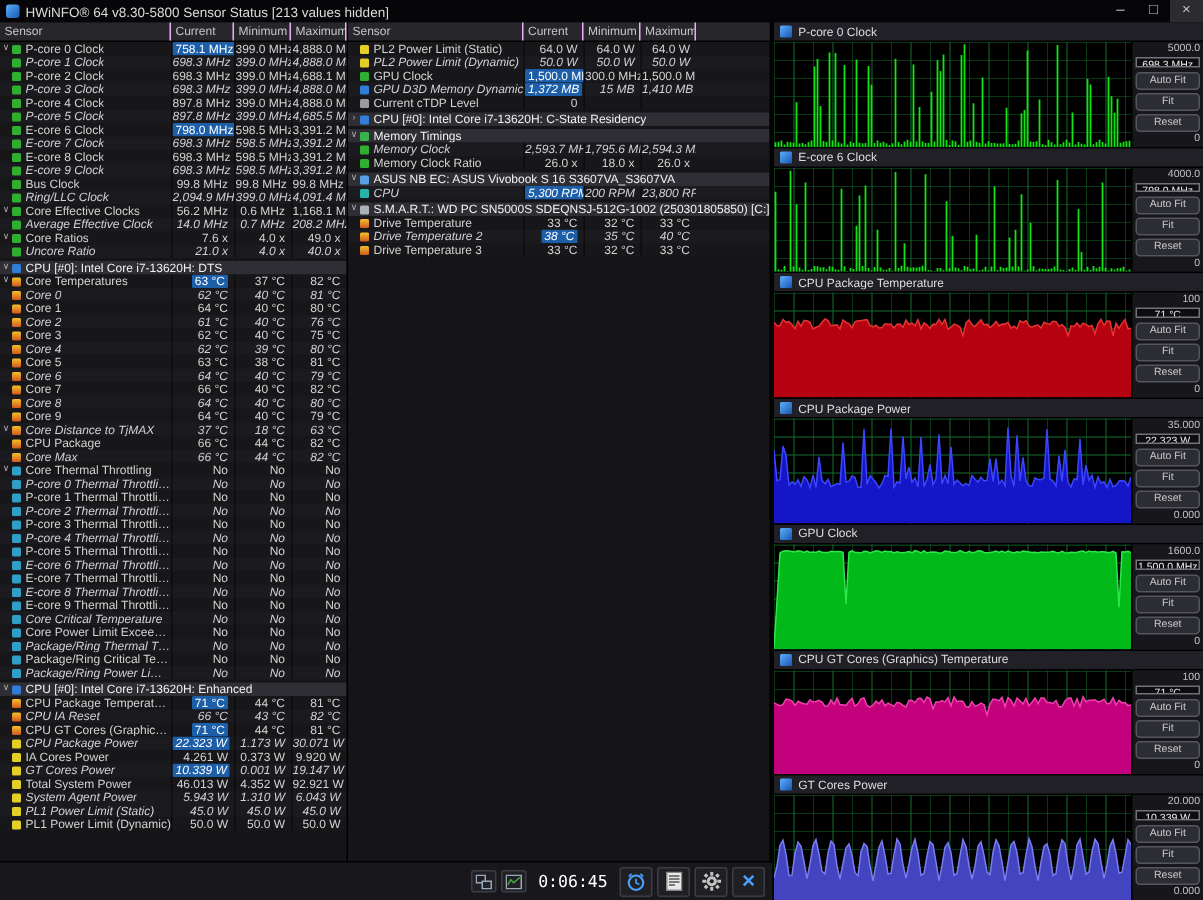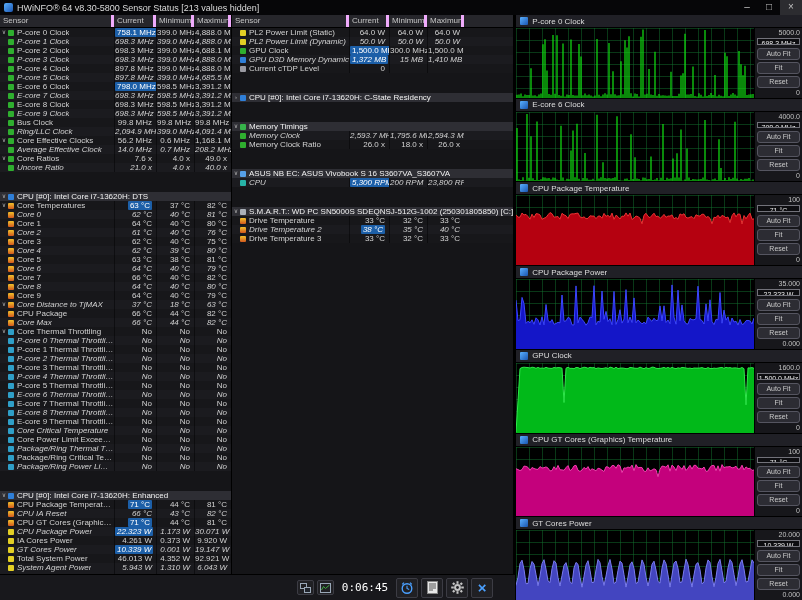--- a/index.html
+++ b/index.html
@@ -12,35 +12,35 @@
   #wctrls{display:flex;}
   .wbtn{width:22px;height:15px;line-height:14px;text-align:center;color:#c0c0c0;font-size:10px;}
   .wbtn.close{background:#2c2c30;}
   .content{flex:1;display:flex;min-height:0;}
   .tables{flex:0 0 466px;display:flex;flex-direction:column;min-height:0;}
   .tbls{flex:1;display:flex;min-height:0;}
   .tbl{display:flex;flex-direction:column;background:#151518;min-height:0;}
   .tbl.left{flex:0 0 232px;border-right:1px solid #000;--cols:114px 42px 38px 37px;}
   .tbl.mid{flex:0 0 233px;border-right:2px solid #000;--cols:117px 40px 38px 37px;}
   .thead{flex:0 0 13px;display:grid;grid-template-columns:var(--cols);background:#26262b;border-bottom:1px solid #000;}
-  .th{font-size:8px;color:#c6c6c6;line-height:12px;padding:0 3px;border-right:3px solid #f0abfc;white-space:nowrap;overflow:hidden;}
+  .th{font-size:8px;color:#c6c6c6;line-height:12px;padding:0 3px;border-right:1px solid #f0abfc;white-space:nowrap;overflow:hidden;}
   .tbody{flex:1;overflow:hidden;}
   .trow{display:grid;grid-template-columns:var(--cols);height:9px;background:#17171a;}
   .trow.alt{background:#1b1b1f;font-style:italic;}
   .c{overflow:hidden;white-space:nowrap;}
   .c.lab{display:flex;align-items:center;}
   .chev{flex:0 0 8px;width:8px;font-size:6px;color:#b0b0b0;text-align:center;line-height:9px;}
   .ricon{flex:0 0 6px;width:6px;height:6px;border-radius:1px;margin-right:3px;display:inline-block;}
   .ltext{font-size:8px;color:#d2d2d2;line-height:9px;overflow:hidden;text-overflow:ellipsis;}
   .c.val{font-size:8px;color:#d2d2d2;text-align:right;padding-right:4px;line-height:9px;border-left:1px solid rgba(0,0,0,.45);}
   .hl{background:#1c5fa8;color:#fff;padding:0 2px;border-radius:1px;display:inline-block;line-height:9px;}
-  .section{display:flex;align-items:center;height:9px;margin-top:20px;background:#2e2e34;}
+  .section{display:flex;align-items:center;height:9px;margin-top:2px;background:#2e2e34;}
   .tbody .section:first-child{margin-top:0;}
   .stext{font-size:8px;color:#f2f2f2;line-height:9px;overflow:hidden;white-space:nowrap;}
-  .footer{flex:0 0 26px;background:#18181c;border-top:1px solid #000;display:flex;align-items:center;justify-content:flex-end;gap:3px;padding:0 22px;}
+  .footer{flex:0 0 26px;background:#18181c;border-top:1px solid #000;display:flex;align-items:center;justify-content:flex-end;gap:3px;padding:0 5px;}
   .fbtn{height:20px;min-width:22px;background:#202024;border:1px solid #3c3c44;border-radius:2px;color:#c8c8c8;display:flex;align-items:center;justify-content:center;padding:0 2px;}
   .fbtn.small{height:15px;min-width:16px;}
   .ftime{color:#fff;font-size:11px;font-family:"DejaVu Sans Mono","Liberation Mono",monospace;margin:0 5px;}
   .graphs{flex:1;display:flex;flex-direction:column;min-height:0;background:#0c0c0e;border-left:1px solid #000;}
   .gpanel{flex:1;display:flex;flex-direction:column;min-height:0;border-bottom:1px solid #000;}
   .gpanel:last-child{border-bottom:none;}
   .gtitle{flex:0 0 13px;background:#202026;display:flex;align-items:center;padding:0 4px;border-bottom:1px solid #000;}
   .gicon{flex:0 0 8px;width:8px;height:8px;border-radius:1px;background:linear-gradient(135deg,#5ab0ff,#1a55b0);margin-right:4px;}
   .gtext{font-size:8px;color:#dedede;white-space:nowrap;overflow:hidden;}
   .gbody{flex:1;display:flex;min-height:0;}

